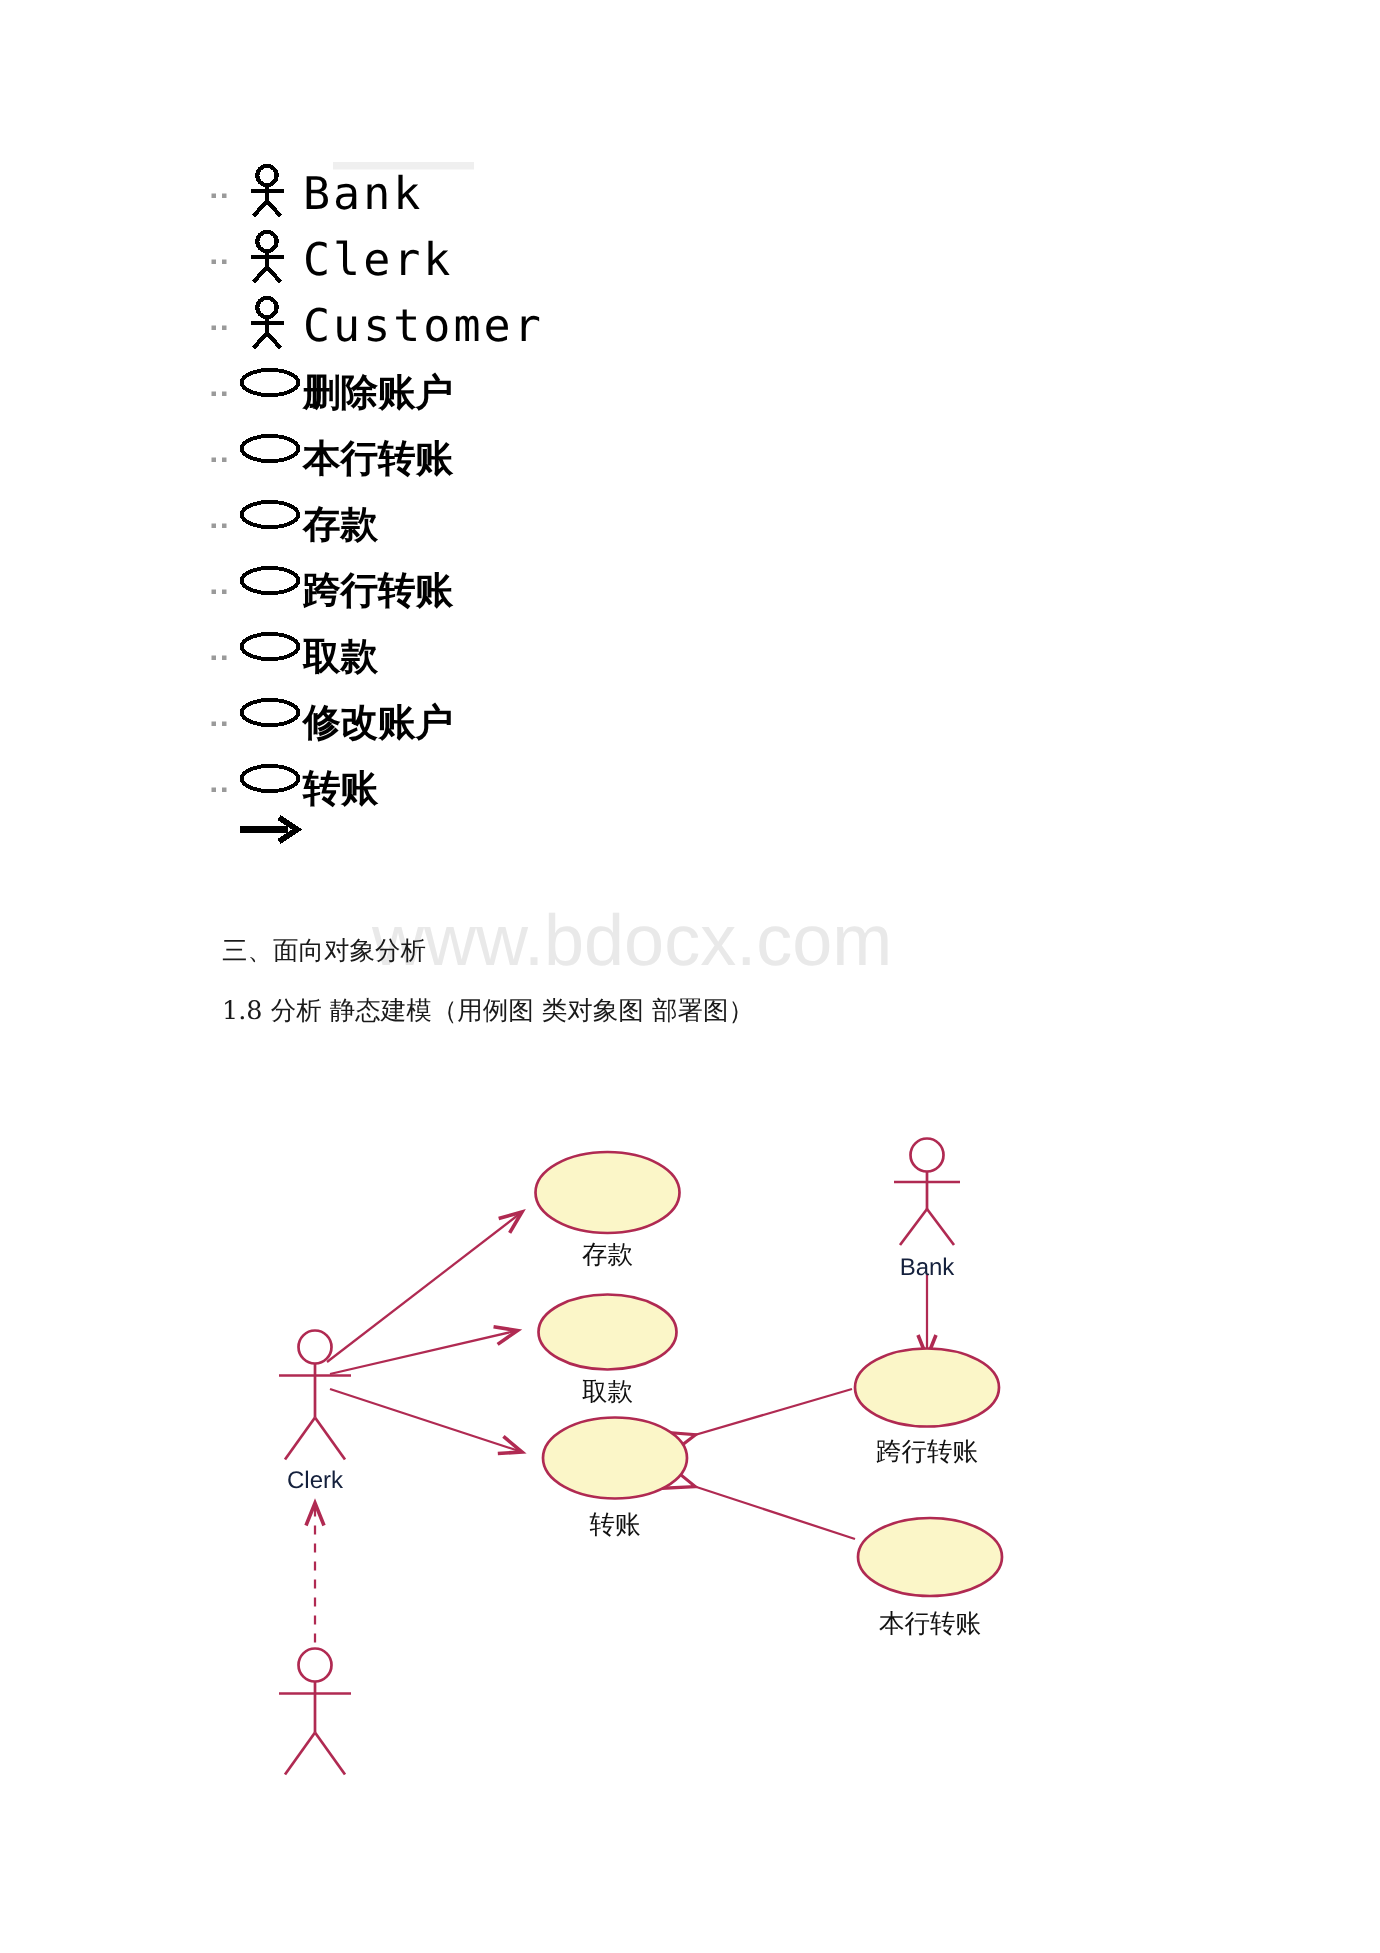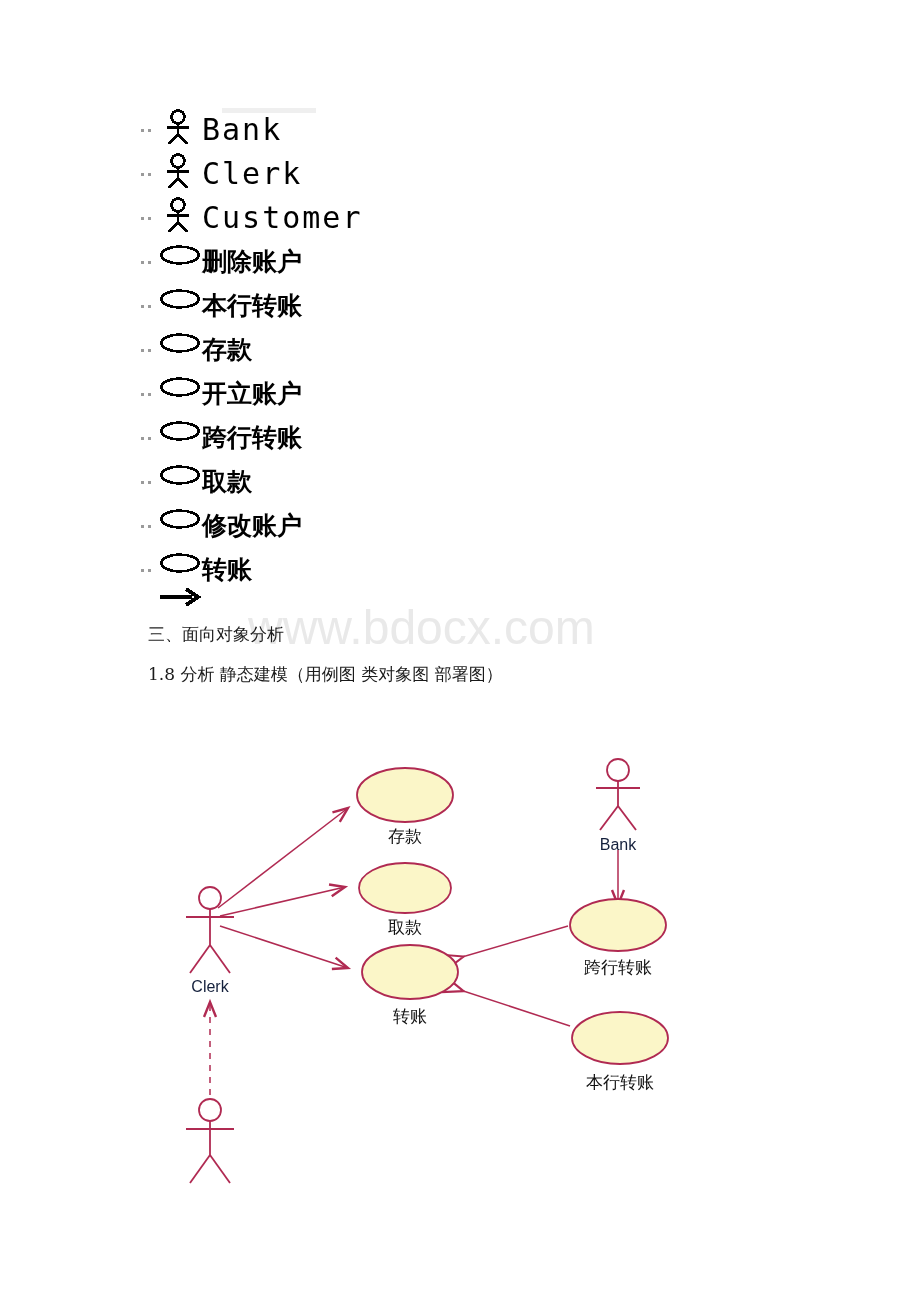--- a/index.html
+++ b/index.html
@@ -191,30 +191,20 @@
       </div>
       <div class="tree-row">
         <div class="tree-dots">
           <span class="d1"></span>
           <span class="d2"></span>
         </div>
         <div class="tree-icon"><svg width="44" height="30" viewBox="0 0 22 15" shape-rendering="crispEdges">
             <ellipse cx="11" cy="7.5" rx="9.4" ry="4.2" fill="none" stroke="#000" stroke-width="1.3"></ellipse>
           </svg></div>
         <div class="tree-label cjk">存款</div>
-      </div>
-      <div class="tree-row">
-        <div class="tree-dots">
-          <span class="d1"></span>
-          <span class="d2"></span>
-        </div>
-        <div class="tree-icon"><svg width="44" height="30" viewBox="0 0 22 15" shape-rendering="crispEdges">
-            <ellipse cx="11" cy="7.5" rx="9.4" ry="4.2" fill="none" stroke="#000" stroke-width="1.3"></ellipse>
-          </svg></div>
-        <div class="tree-label cjk">开立账户</div>
       </div>
       <div class="tree-row">
         <div class="tree-dots">
           <span class="d1"></span>
           <span class="d2"></span>
         </div>
         <div class="tree-icon"><svg width="44" height="30" viewBox="0 0 22 15" shape-rendering="crispEdges">
             <ellipse cx="11" cy="7.5" rx="9.4" ry="4.2" fill="none" stroke="#000" stroke-width="1.3"></ellipse>
           </svg></div>
         <div class="tree-label cjk">跨行转账</div>

